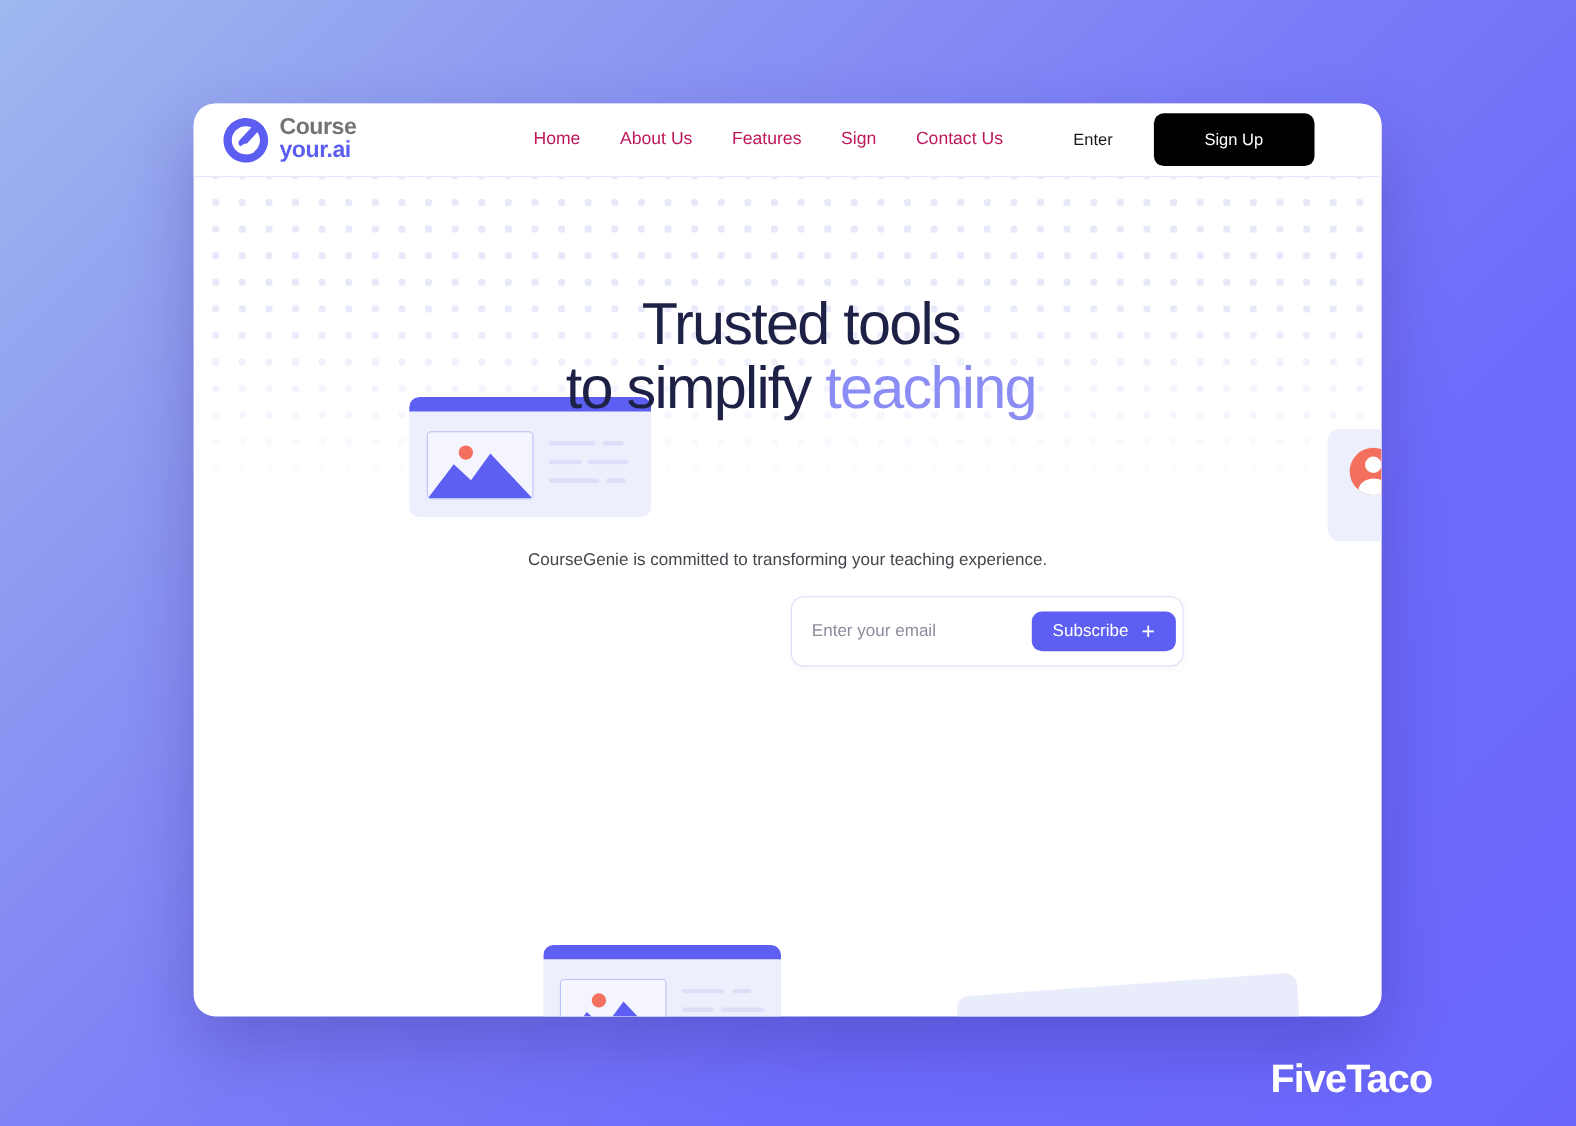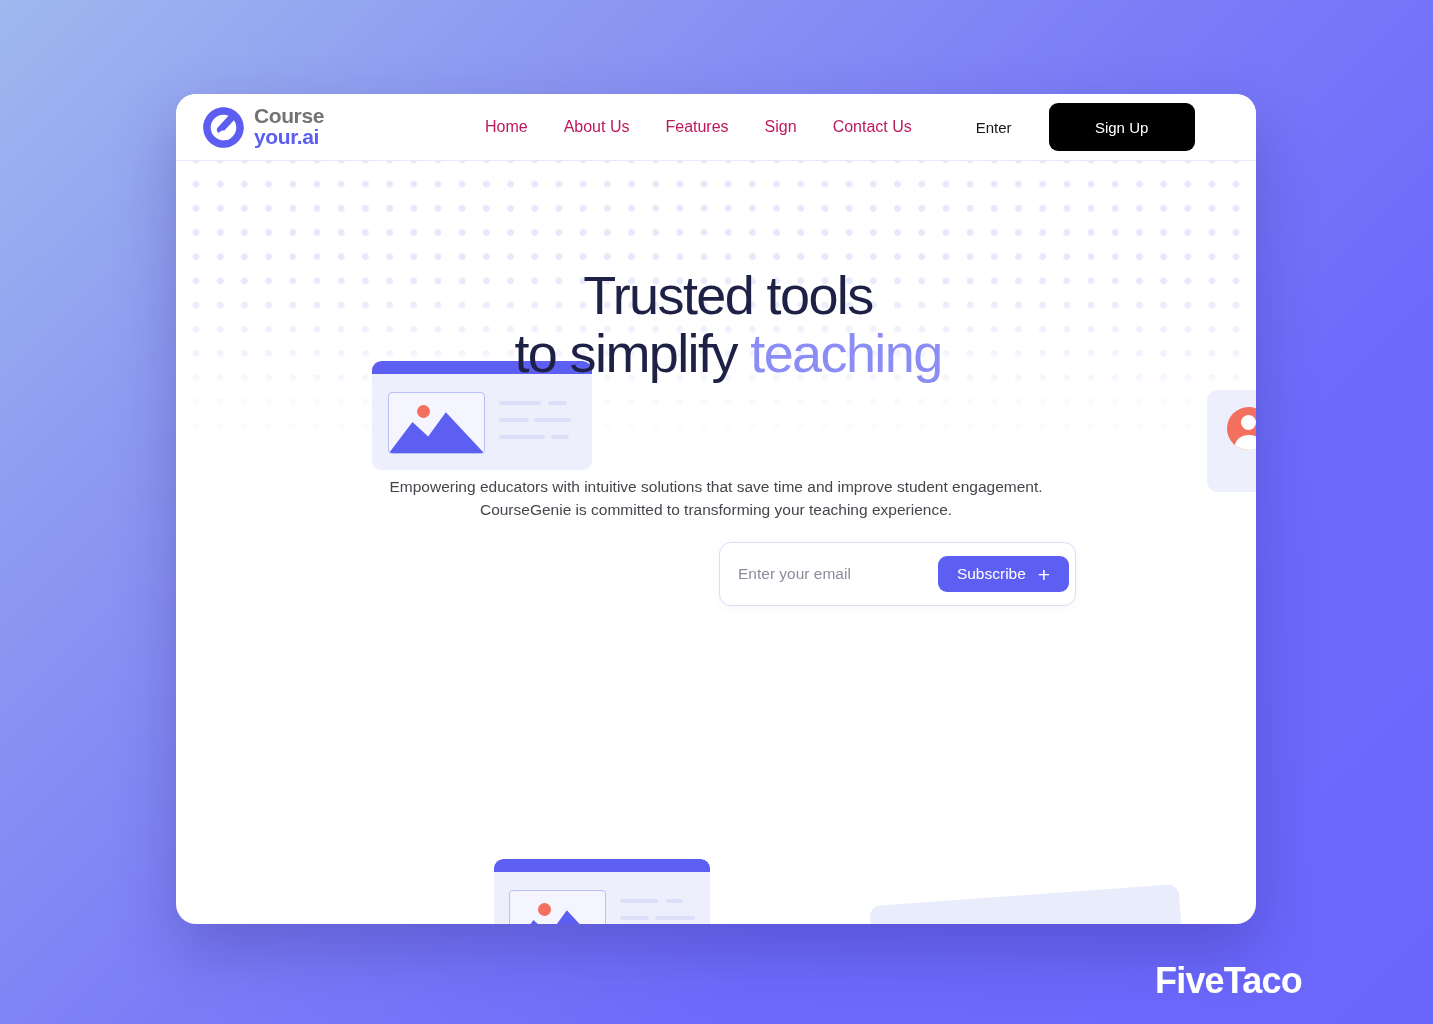--- a/index.html
+++ b/index.html
@@ -171,21 +171,21 @@
       </div>
 
     </div>
 
     <h1 class="headline">
       <span>Trusted tools</span><br>
       <span>to simplify </span><span class="accent">teaching</span>
     </h1>
 
     <p class="sub">
-      <span>Empowering educators with intuitive solutions that save time and improve student engagement.</span><br>
+      <br>
       <span>CourseGenie is committed to transforming your teaching experience.</span>
     </p>
 
     <form class="subscribe">
       <input type="text" placeholder="Enter your email" style="">
       <button class="sub-btn">
         <span>Subscribe</span>
         <span class="plus">+</span>
       </button>
     </form>

